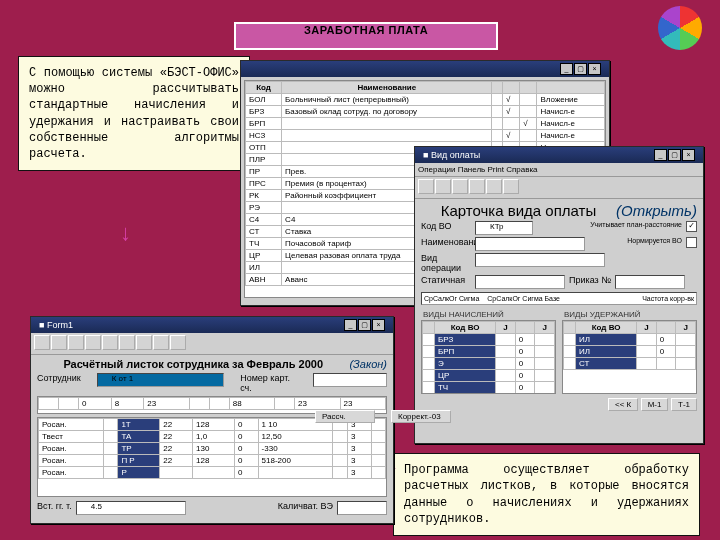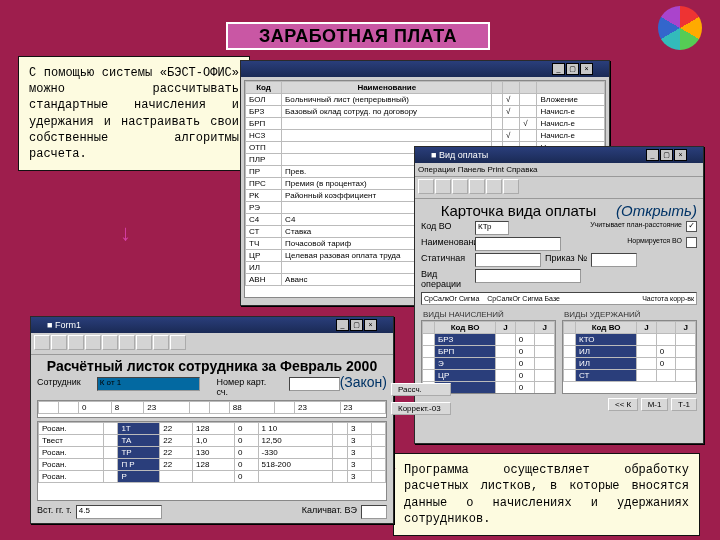--- a/index.html
+++ b/index.html
@@ -1,29 +1,29 @@
 <!DOCTYPE html>
 <html><head>
 <meta charset="utf-8">
 <style>
   body{margin:0;width:720px;height:540px;background:#9e1e4d;font-family:Tahoma,Arial,sans-serif;font-size:9px;color:#000;overflow:hidden;position:relative}
-  .title-bar{position:absolute;left:226px;top:22px;width:260px;height:24px;background:#c957a4;border:2px solid #fff;display:flex;align-items:center;justify-content:center;color:#000;font-weight:bold;font-size:18px;letter-spacing:0.5px}
+  .title-bar{position:absolute;left:234px;top:22px;width:260px;height:24px;background:#c957a4;border:2px solid #fff;display:flex;justify-content:center;color:#000;font-weight:bold;font-size:11px;letter-spacing:0.5px}
   .logo{position:absolute;right:18px;top:6px;width:44px;height:44px;border-radius:50%;background:conic-gradient(#e33 0 60deg,#fa0 60deg 120deg,#5c5 120deg 180deg,#3bb 180deg 240deg,#36c 240deg 300deg,#a4c 300deg 360deg)}
   .callout{position:absolute;background:#fdfbe0;border:1px solid #111;padding:8px 10px;font-size:12px;font-family:"Courier New",monospace;line-height:1.35;text-align:justify}
   .callout.left{left:18px;top:56px;width:210px}
   .callout.right{right:20px;bottom:4px;width:285px}
   .win{position:absolute;background:#cfcfcf;border:1px solid #2a2a2a;box-shadow:1px 1px 0 #000}
-  .win .tb{background:linear-gradient(#2a3e7b,#1a2a55);color:#fff;font-size:9px;padding:2px 16px;height:12px;display:flex;align-items:center;justify-content:space-between}
+  .win .tb{background:linear-gradient(#2a3e7b,#1a2a55);color:#fff;font-size:9px;padding:2px 8px;height:12px;display:flex;align-items:center;justify-content:space-between}
   .win .tb .ctrls span{display:inline-block;width:11px;height:10px;background:#c8c8c8;border:1px solid #000;margin-left:1px;font-size:7px;line-height:9px;text-align:center;color:#000}
   .grid{background:#fff;border:1px solid #888;font-size:8px}
   .grid table{border-collapse:collapse;width:100%}
   .grid th,.grid td{border:1px solid #bbb;padding:1px 3px;white-space:nowrap;overflow:hidden}
   .grid th{background:#d8d8d8}
   .btn{background:#d8d8d8;border:1px outset #fff;padding:1px 6px;font-size:8px;display:inline-block}
-  .inp{background:#fff;border:1px inset #999;padding:0 2px;font-size:8px;height:12px;display:inline-block}
+  .inp{background:#fff;border:1px inset #999;padding:0 14px;font-size:8px;height:12px;display:inline-block}
   .chk{width:9px;height:9px;border:1px solid #555;background:#fff;display:inline-block;vertical-align:middle;text-align:center;font-size:8px;line-height:8px}
   .arrow{position:absolute;font-size:22px;color:#d63fa5;font-weight:bold}
   .sec-title{font-size:8px;color:#333;margin:2px 0 1px 2px}
   .toolbar{background:#cfcfcf;padding:2px 3px;border-bottom:1px solid #999;font-size:8px}
   .tbox{display:inline-block;width:14px;height:13px;background:#d4d4d4;border:1px outset #fff;margin-right:1px}
 </style>
 </head>
 <body>
 
 <div class="title-bar">
@@ -203,28 +203,28 @@
       <span class="chk">✓</span>
     </div>
     <div style="display:flex;gap:4px;margin:2px 0">
       <span style="width:50px">Наименование</span>
       <span class="inp" style="width:80px"></span>
       <span style="flex:1"></span>
       <span style="font-size:7px">Нормируется ВО</span>
       <span class="chk"></span>
     </div>
     <div style="display:flex;gap:4px;margin:2px 0">
+      <span style="width:50px">Вид операции</span>
+      <span class="inp" style="width:100px"></span>
+    </div>
+    <div style="display:flex;gap:4px;margin:2px 0">
       <span style="width:50px">Статичная</span>
       <span class="inp" style="width:60px"></span>
       <span>Приказ №</span>
       <span class="inp" style="width:40px"></span>
-    </div>
-    <div style="display:flex;gap:4px;margin:2px 0">
-      <span style="width:50px">Вид операции</span>
-      <span class="inp" style="width:100px"></span>
     </div>
     <div style="background:#fff;border:1px inset #999;padding:2px;margin:3px 0;display:flex;gap:8px;font-size:7px">
       <span>СрСалкОг Сигма</span>
         <span>СрСалкОг Сигма Базе</span>
         <span style="margin-left:auto">Частота корр-вк</span>
     </div>
     <div style="display:flex;gap:6px">
       <div style="flex:1">
         <div class="sec-title">ВИДЫ НАЧИСЛЕНИЙ</div>
         <div class="grid" style="height:72px;overflow:hidden">
@@ -283,27 +283,20 @@
               <tbody>
                 <tr>
                   <th></th>
                   <th>Код ВО</th>
                   <th>J</th>
                   <th></th>
                   <th>J</th>
                 </tr>
                 <tr>
                   <td></td>
-                  <td style="background:#2a3e7b;color:#fff">КТО</td>
-                  <td></td>
-                  <td></td>
-                  <td></td>
-                </tr>
-                <tr>
-                  <td></td>
                   <td style="background:#2a3e7b;color:#fff">ИЛ</td>
                   <td></td>
                   <td>0</td>
                   <td></td>
                 </tr>
                 <tr>
                   <td></td>
                   <td style="background:#2a3e7b;color:#fff">ИЛ</td>
                   <td></td>
                   <td>0</td>
@@ -329,21 +322,21 @@
   </div>
 </div>
 
 <div class="win" style="left:30px;top:316px;width:362px;height:206px">
   <div class="tb">
       <span>■ <span>Form1</span></span>
       <span class="ctrls"><span>_</span><span>▢</span><span>×</span></span>
     </div>
   <div class="toolbar"><span class="tbox"></span><span class="tbox"></span><span class="tbox"></span><span class="tbox"></span><span class="tbox"></span><span class="tbox"></span><span class="tbox"></span><span class="tbox"></span><span class="tbox"></span></div>
   <div style="padding:3px 6px">
-    <div style="text-align:center;font-size:14px"><b>Расчётный листок сотрудника за Февраль 2000</b> <span style="float:right;color:#036">(Закон)</span></div>
+    <div style="text-align:center;font-size:11px"><b>Расчётный листок сотрудника за Февраль 2000</b> <span style="float:right;font-style:italic;color:#036">(Закон)</span></div>
     <div style="display:flex;gap:16px;margin:3px 0">
       <span>Сотрудник</span>
       <span class="inp" style="width:110px;background:#0369a1">К   от  1</span>
       <span style="margin-left:auto">Номер карт. сч.</span>
       <span class="inp" style="width:50px"></span>
     </div>
     <div class="grid" style="height:16px;overflow:hidden;margin-bottom:3px">
         <table id="tbl3s">
           <tbody>
             <tr>
@@ -428,17 +421,17 @@
           </tbody>
         </table>
       </div>
     <div style="display:flex;gap:4px;margin-top:4px;align-items:flex-start">
       <span>Вст. гг. т.</span>
       <span class="inp" style="width:80px">4.5</span>
       <span style="margin-left:auto">Каличват. ВЭ</span>
       <span class="inp" style="width:20px"></span>
     </div>
   </div>
-  <div style="position:absolute;right:-58px;top:66px;display:flex;flex-direction:column;gap:6px">
+  <div style="position:absolute;right:-58px;top:93px;display:flex;gap:16px">
     <span class="btn" style="width:46px">Рассч.</span>
     <span class="btn" style="width:46px">Коррект.-03</span>
   </div>
 </div>
 
 </body></html>

